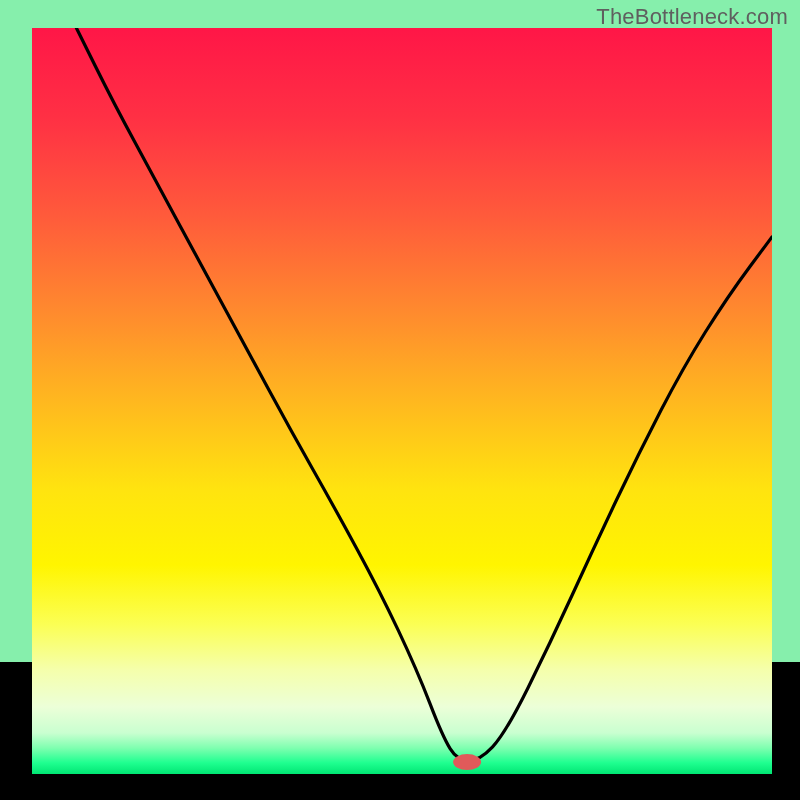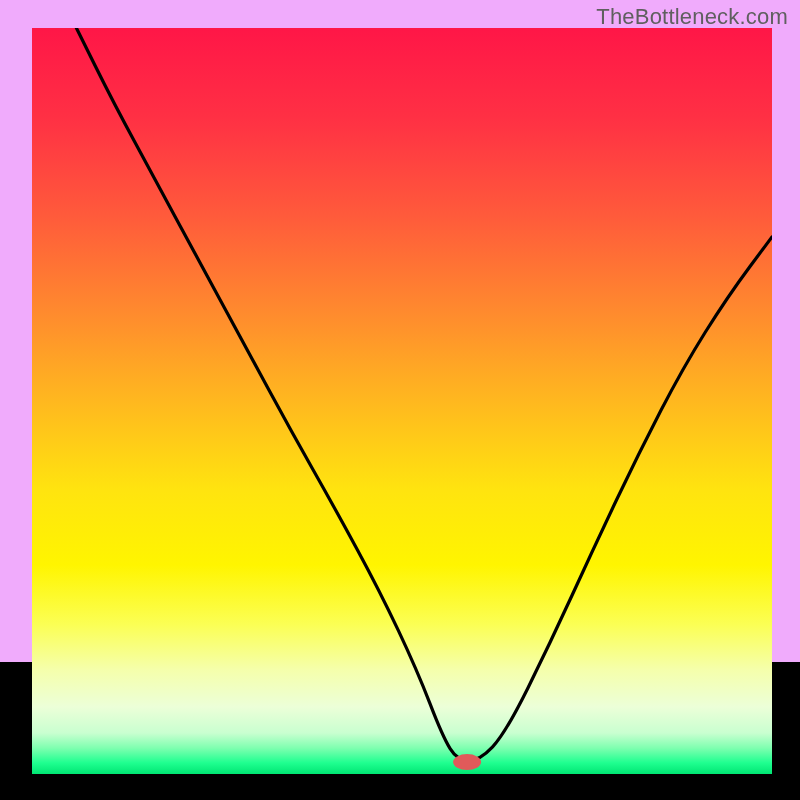--- a/index.html
+++ b/index.html
@@ -7,21 +7,21 @@
     padding: 0;
     width: 800px;
     height: 800px;
     background: #000;
     overflow: hidden;
   }
   .frame {
     position: relative;
     width: 800px;
     height: 662px;
-    background: #f0abfc;
+    background: #86efac;
   }
   .watermark {
     position: absolute;
     top: 4px;
     right: 12px;
     font-family: Arial, Helvetica, sans-serif;
     font-size: 22px;
     color: #5f5f5f;
     letter-spacing: 0.2px;
     z-index: 10;

